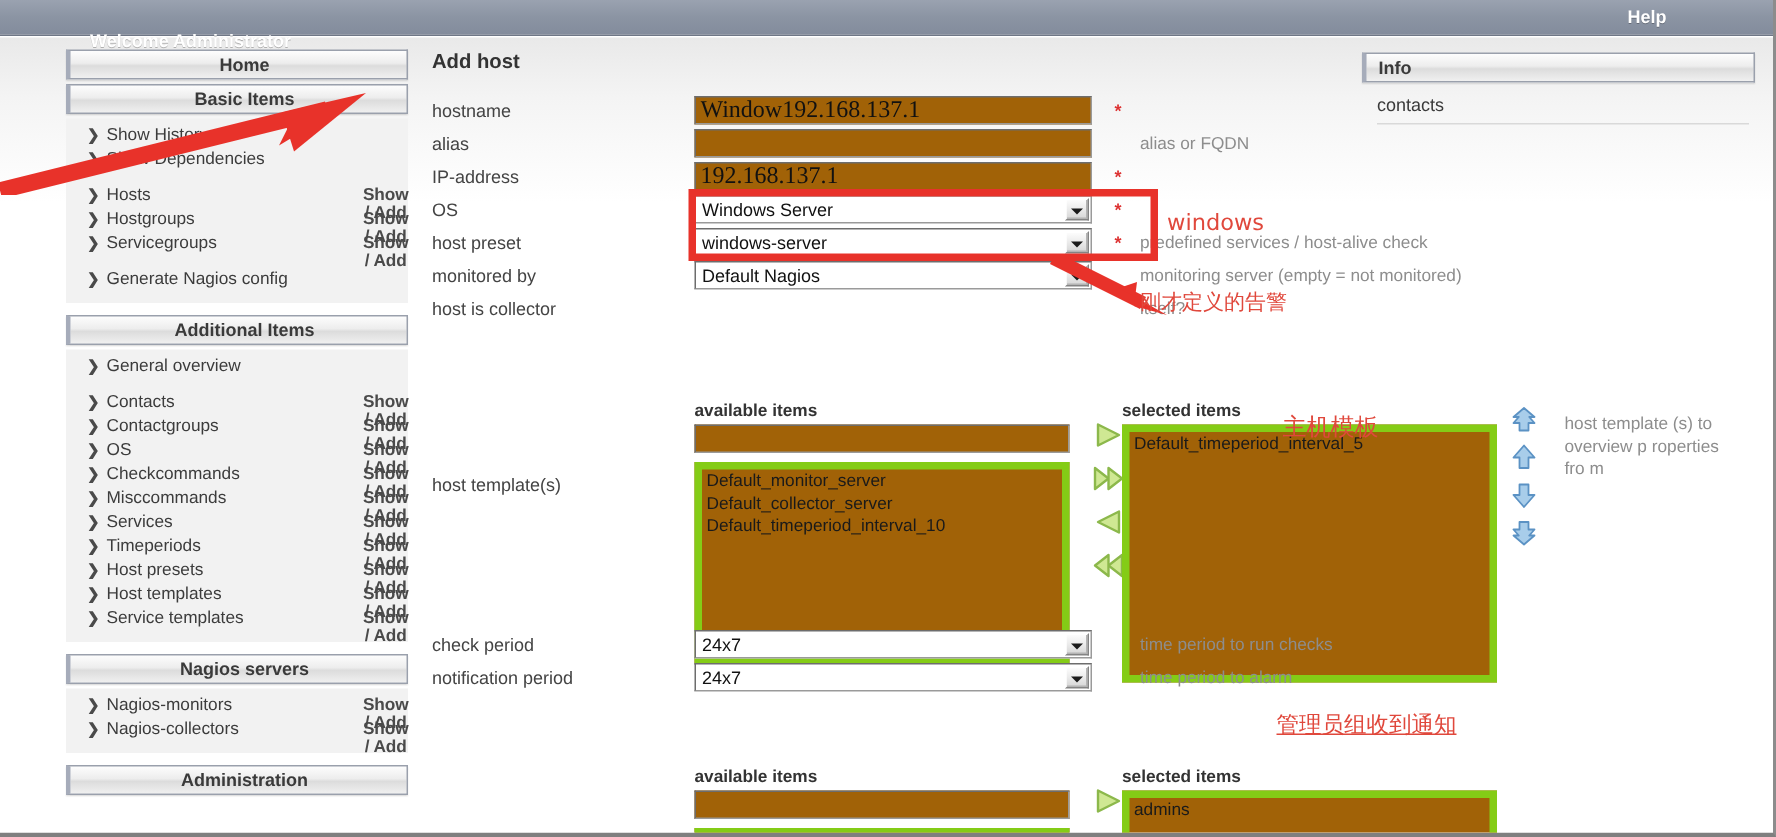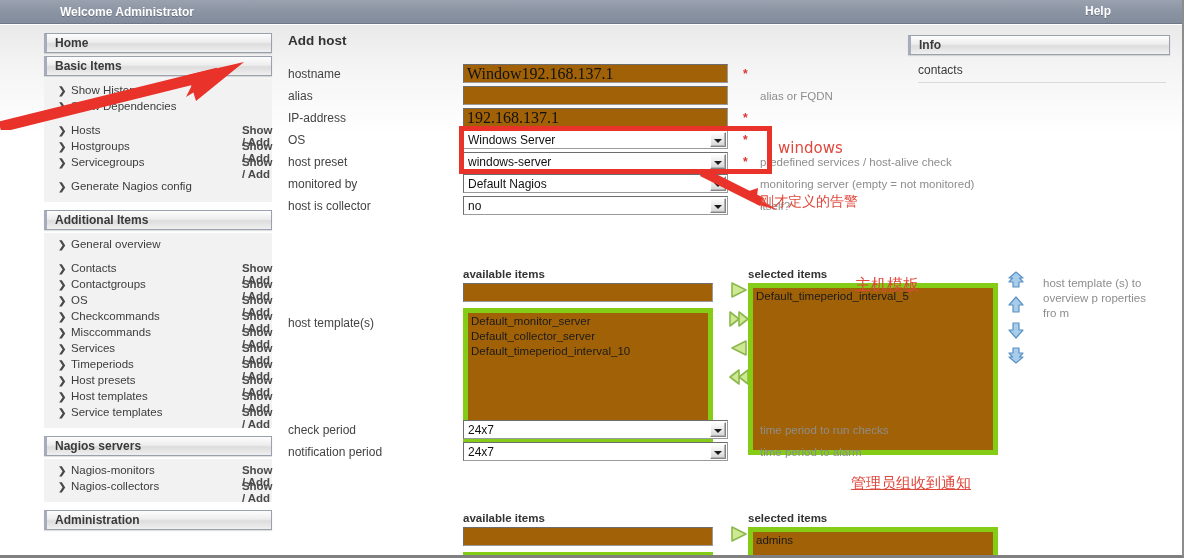--- a/index.html
+++ b/index.html
@@ -21,21 +21,21 @@
   }
 
   
   .topbar {
     position: absolute; top: 0; left: 0;
     width: 1184px; height: 24px;
     background: linear-gradient(to bottom, #9aa2b0 0%, #8b94a3 50%, #838c9c 100%);
     border-bottom: 1px solid #6f7786;
   }
   .topbar .welcome {
-    position: absolute; left: 60px; top: 5px;
+    position: absolute; left: 60px; top: 20px;
     color: #ffffff; font-size: 12px; font-weight: bold;
     text-shadow: 0 1px 0 rgba(0,0,0,.25);
   }
   .topbar .help {
     position: absolute; left: 1085px; top: 4px;
     color: #ffffff; font-size: 12px; font-weight: bold;
     text-shadow: 0 1px 0 rgba(0,0,0,.25);
     cursor: pointer;
   }
 
@@ -43,20 +43,21 @@
   .bodybg {
     position: absolute; top: 25px; left: 0;
     width: 1182px; height: 533px;
     background: linear-gradient(to bottom, #e9e9e9 0%, #f4f4f4 40px, #ffffff 110px, #ffffff 100%);
   }
 
   
   .sidebar {
     position: absolute; left: 44px; top: 33px;
     width: 228px;
+    text-align: center;
   }
   .sec-head {
     height: 20px; line-height: 19px;
     background: linear-gradient(to bottom, #fdfdfd 0%, #ededed 45%, #dcdcdc 55%, #f0f0f0 100%);
     border: 1px solid #9aa0ac;
     border-left: 3px solid #a6acba;
     padding-left: 8px;
     font-size: 12px; font-weight: bold; color: #3a3a3a;
     margin-bottom: 3px;
     cursor: pointer;
@@ -346,23 +347,20 @@
         </div>
         <div class="frow">
           <div class="flabel">monitored by</div>
           <div class="fctrl">
             <div class="sel"><span>Default Nagios</span><span class="btn"></span></div>
           </div>
           <div class="hint">monitoring server (empty = not monitored)</div>
         </div>
         <div class="frow">
           <div class="flabel">host is collector</div>
-          <div class="fctrl">
-            <div class="sel"><span>no</span><span class="btn"></span></div>
-          </div>
           <div class="hint">itself?</div>
         </div>
       </div>
 
     <div class="dual">
       <div class="flabel" style="top:88px;">host template(s)</div>
 
       <div style="position:absolute;left:175px;top:0;">
         <div class="dl-lbl">available items</div>
         <input class="txt" style="width: 250px; margin-top: 3px;" value="">

